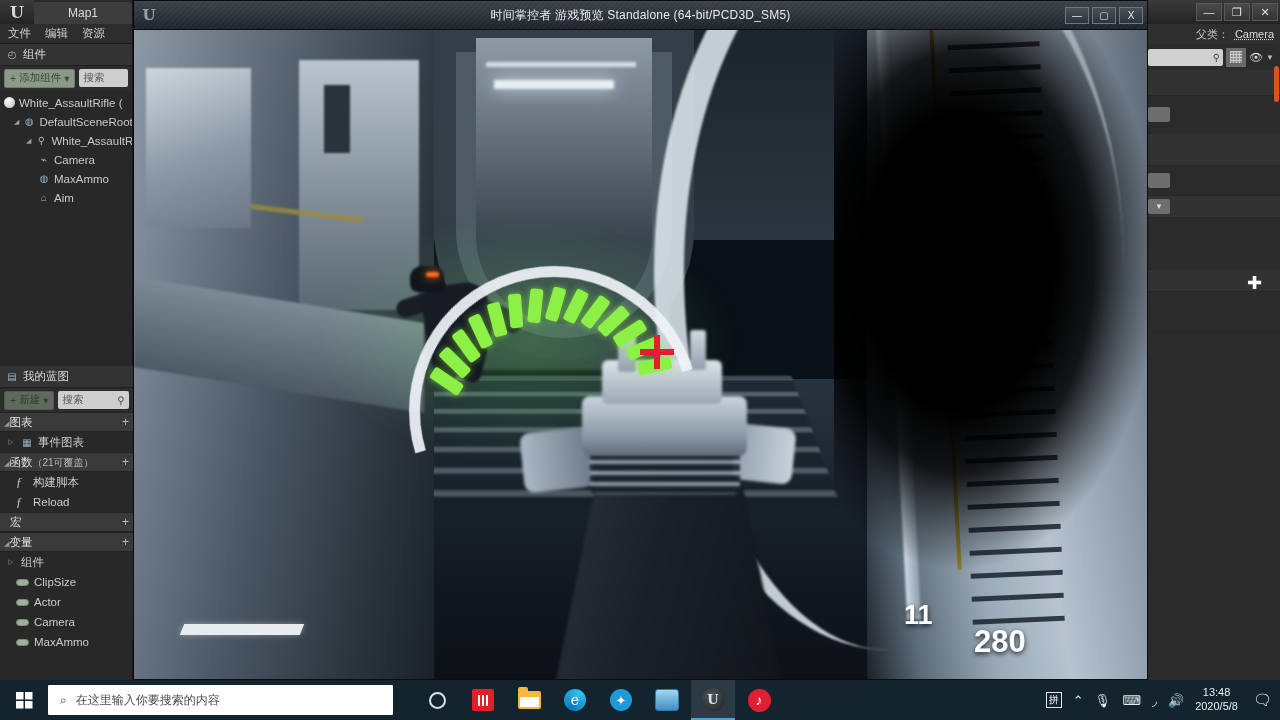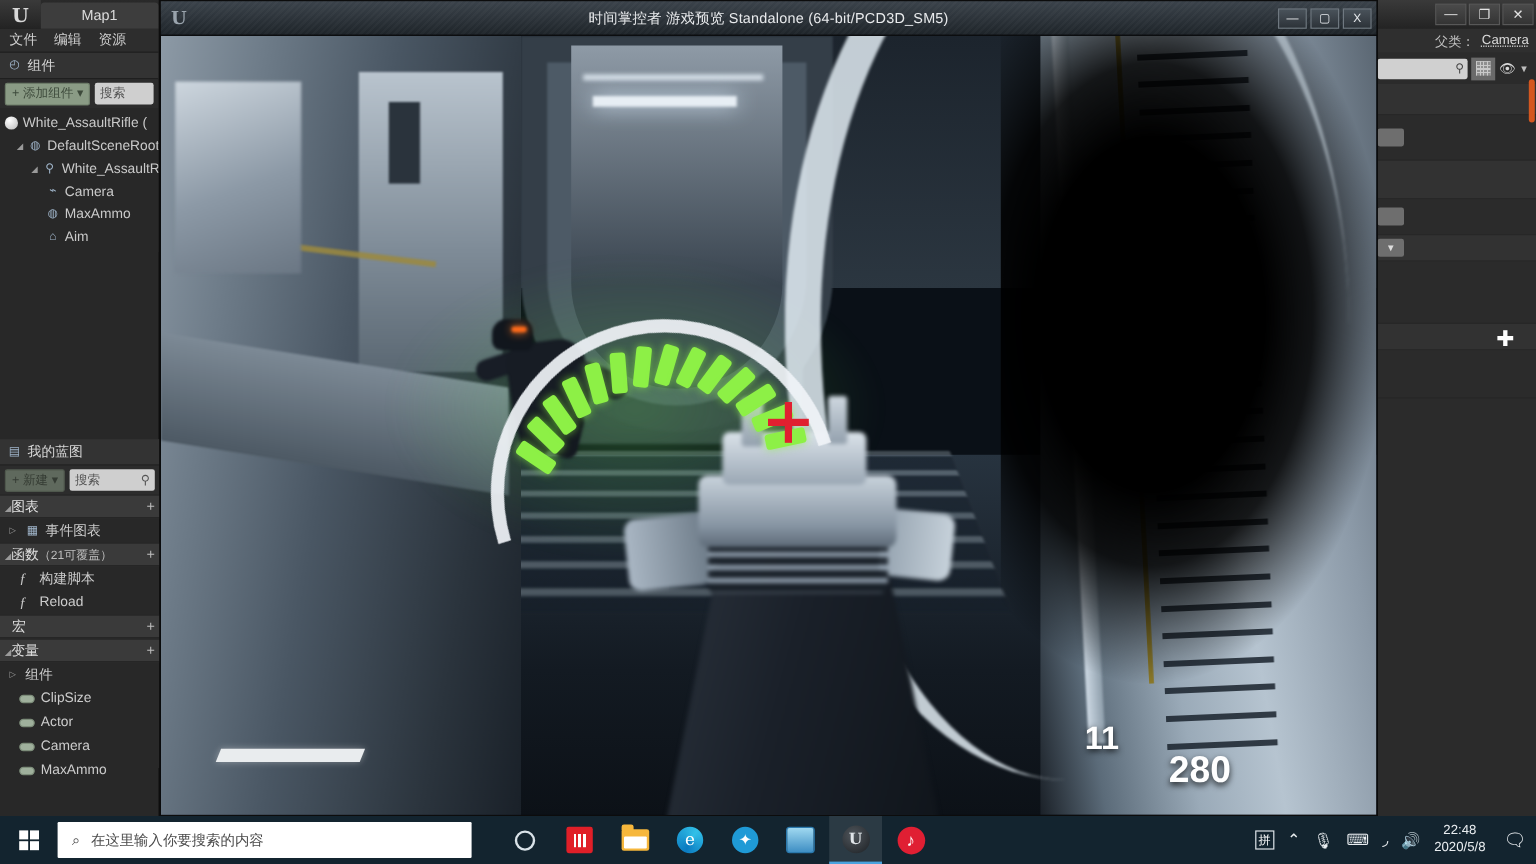--- a/index.html
+++ b/index.html
@@ -780,19 +780,19 @@
         </div>
     </div>
     <div class="tb-right">
       <span class="ime-box">拼</span>
       <span class="sys">⌃</span>
       <span class="sys">🎙</span>
       <span class="sys">⌨</span>
       <span class="sys">◞</span>
       <span class="sys">🔊</span>
       <span class="tb-clock">
-        <div>22:48</div>
+        <div>13:48</div>
         <div>2020/5/8</div>
       </span>
       <span class="tb-notify">🗨</span>
     </div>
   </div>
 </div>
 
 </body></html>

